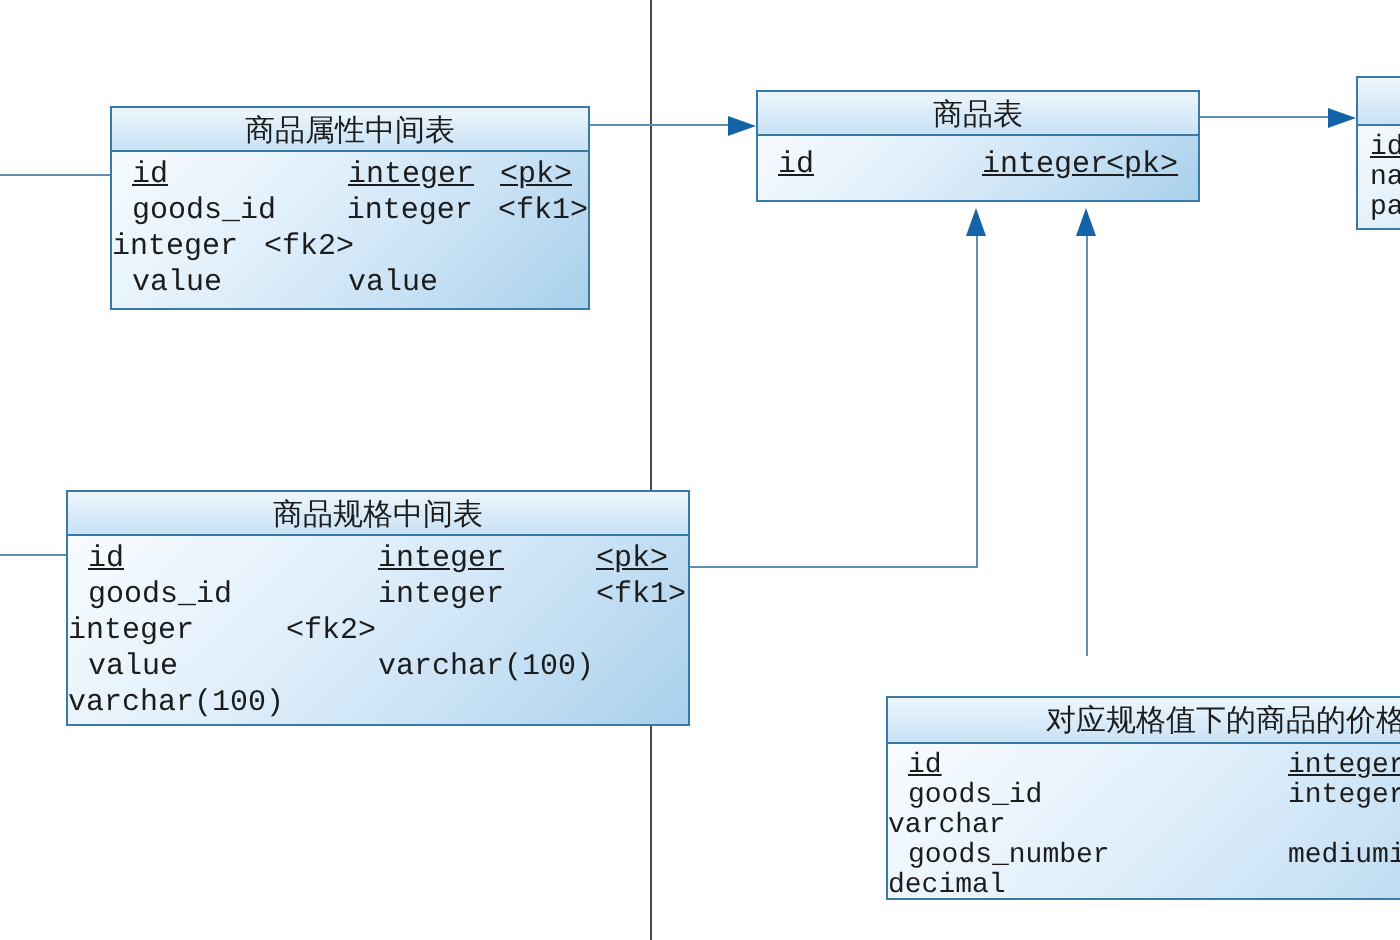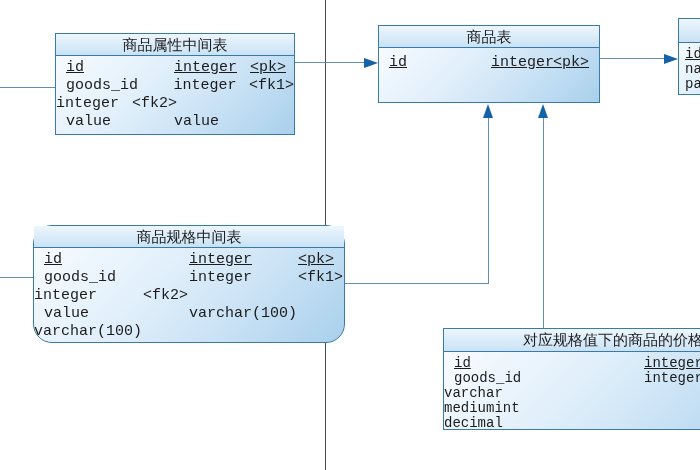--- a/index.html
+++ b/index.html
@@ -16,43 +16,44 @@
     border-top:5px solid transparent;border-bottom:5px solid transparent;
     border-left:14px solid #1463a8;}
   .arrow-up{position:absolute;width:0;height:0;z-index:2;
     border-left:5px solid transparent;border-right:5px solid transparent;
     border-bottom:14px solid #1463a8;}
   
   .tbl{
     position:absolute;z-index:3;box-sizing:border-box;
     border:1px solid #3a7aa6;
     background:linear-gradient(135deg,#fbfdff 0%,#e2f0fb 40%,#cde4f6 65%,#a9d0ec 100%);
+    margin-top:20px;
   }
   .tbl .hd{
     box-sizing:border-box;border-bottom:1px solid #3a7aa6;
     background:linear-gradient(to bottom,#edf6fd,#c9e2f5);
     text-align:center;color:#1c1c1c;
     font-family:"DejaVu Serif","Liberation Serif",serif;
     font-size:15px;height:22px;line-height:22px;
     white-space:nowrap;overflow:hidden;
   }
   .tbl .rows{padding-top:3px;}
   .row{display:flex;white-space:pre;color:#1c1c1c;
     font-family:"Liberation Mono","DejaVu Sans Mono",monospace;
     font-size:15px;line-height:18px;}
   .row span{display:inline-block;box-sizing:border-box;}
   .c1{padding-left:10px;}
   .keyrow span{text-decoration:underline;}
   
   .t1{left:55px;top:33px;width:240px;height:102px;}
   .t1 .c1{width:118px;} .t1 .c2{width:76px;}
-  .t2{left:378px;top:25px;width:222px;height:78px;}
+  .t2{left:378px;top:25px;width:222px;height:56px;}
   .t2 .rows{padding-top:6px;}
   .t2 .c1{width:112px;} .t2 .c2{width:62px;}
-  .t3{left:33px;top:225px;width:312px;height:118px;border-radius:19px;}
+  .t3{left:33px;top:225px;width:312px;height:118px;}
   .t3 .c1{width:155px;} .t3 .c2{width:109px;}
   .t4{left:443px;top:328px;width:355px;height:102px;}
   .t4 .hd{height:23px;line-height:23px;}
   .t4 .rows{padding-top:4px;}
   .t4 .row{font-size:14px;line-height:15px;}
   .t4 .c1{width:200px;}
   .t5{left:678px;top:18px;width:140px;height:77px;}
   .t5 .hd{height:24px;line-height:24px;}
   .t5 .rows{padding-top:4px;}
   .t5 .row{font-size:14px;line-height:15px;}
@@ -136,21 +137,21 @@
       <div class="row keyrow">
         <span class="c1">id</span><span class="c2">integer</span>
       </div>
       <div class="row">
         <span class="c1">goods_id</span><span class="c2">integer</span>
       </div>
       <div class="row">
         <span class="c2">varchar</span>
       </div>
       <div class="row">
-        <span class="c2">mediumint</span>
+        <span class="c1">goods_number</span><span class="c2">mediumint</span>
       </div>
       <div class="row">
         <span class="c2">decimal</span>
       </div>
     </div>
   </div>
 
   <div class="tbl t5">
     <div class="hd"></div>
     <div class="rows">

